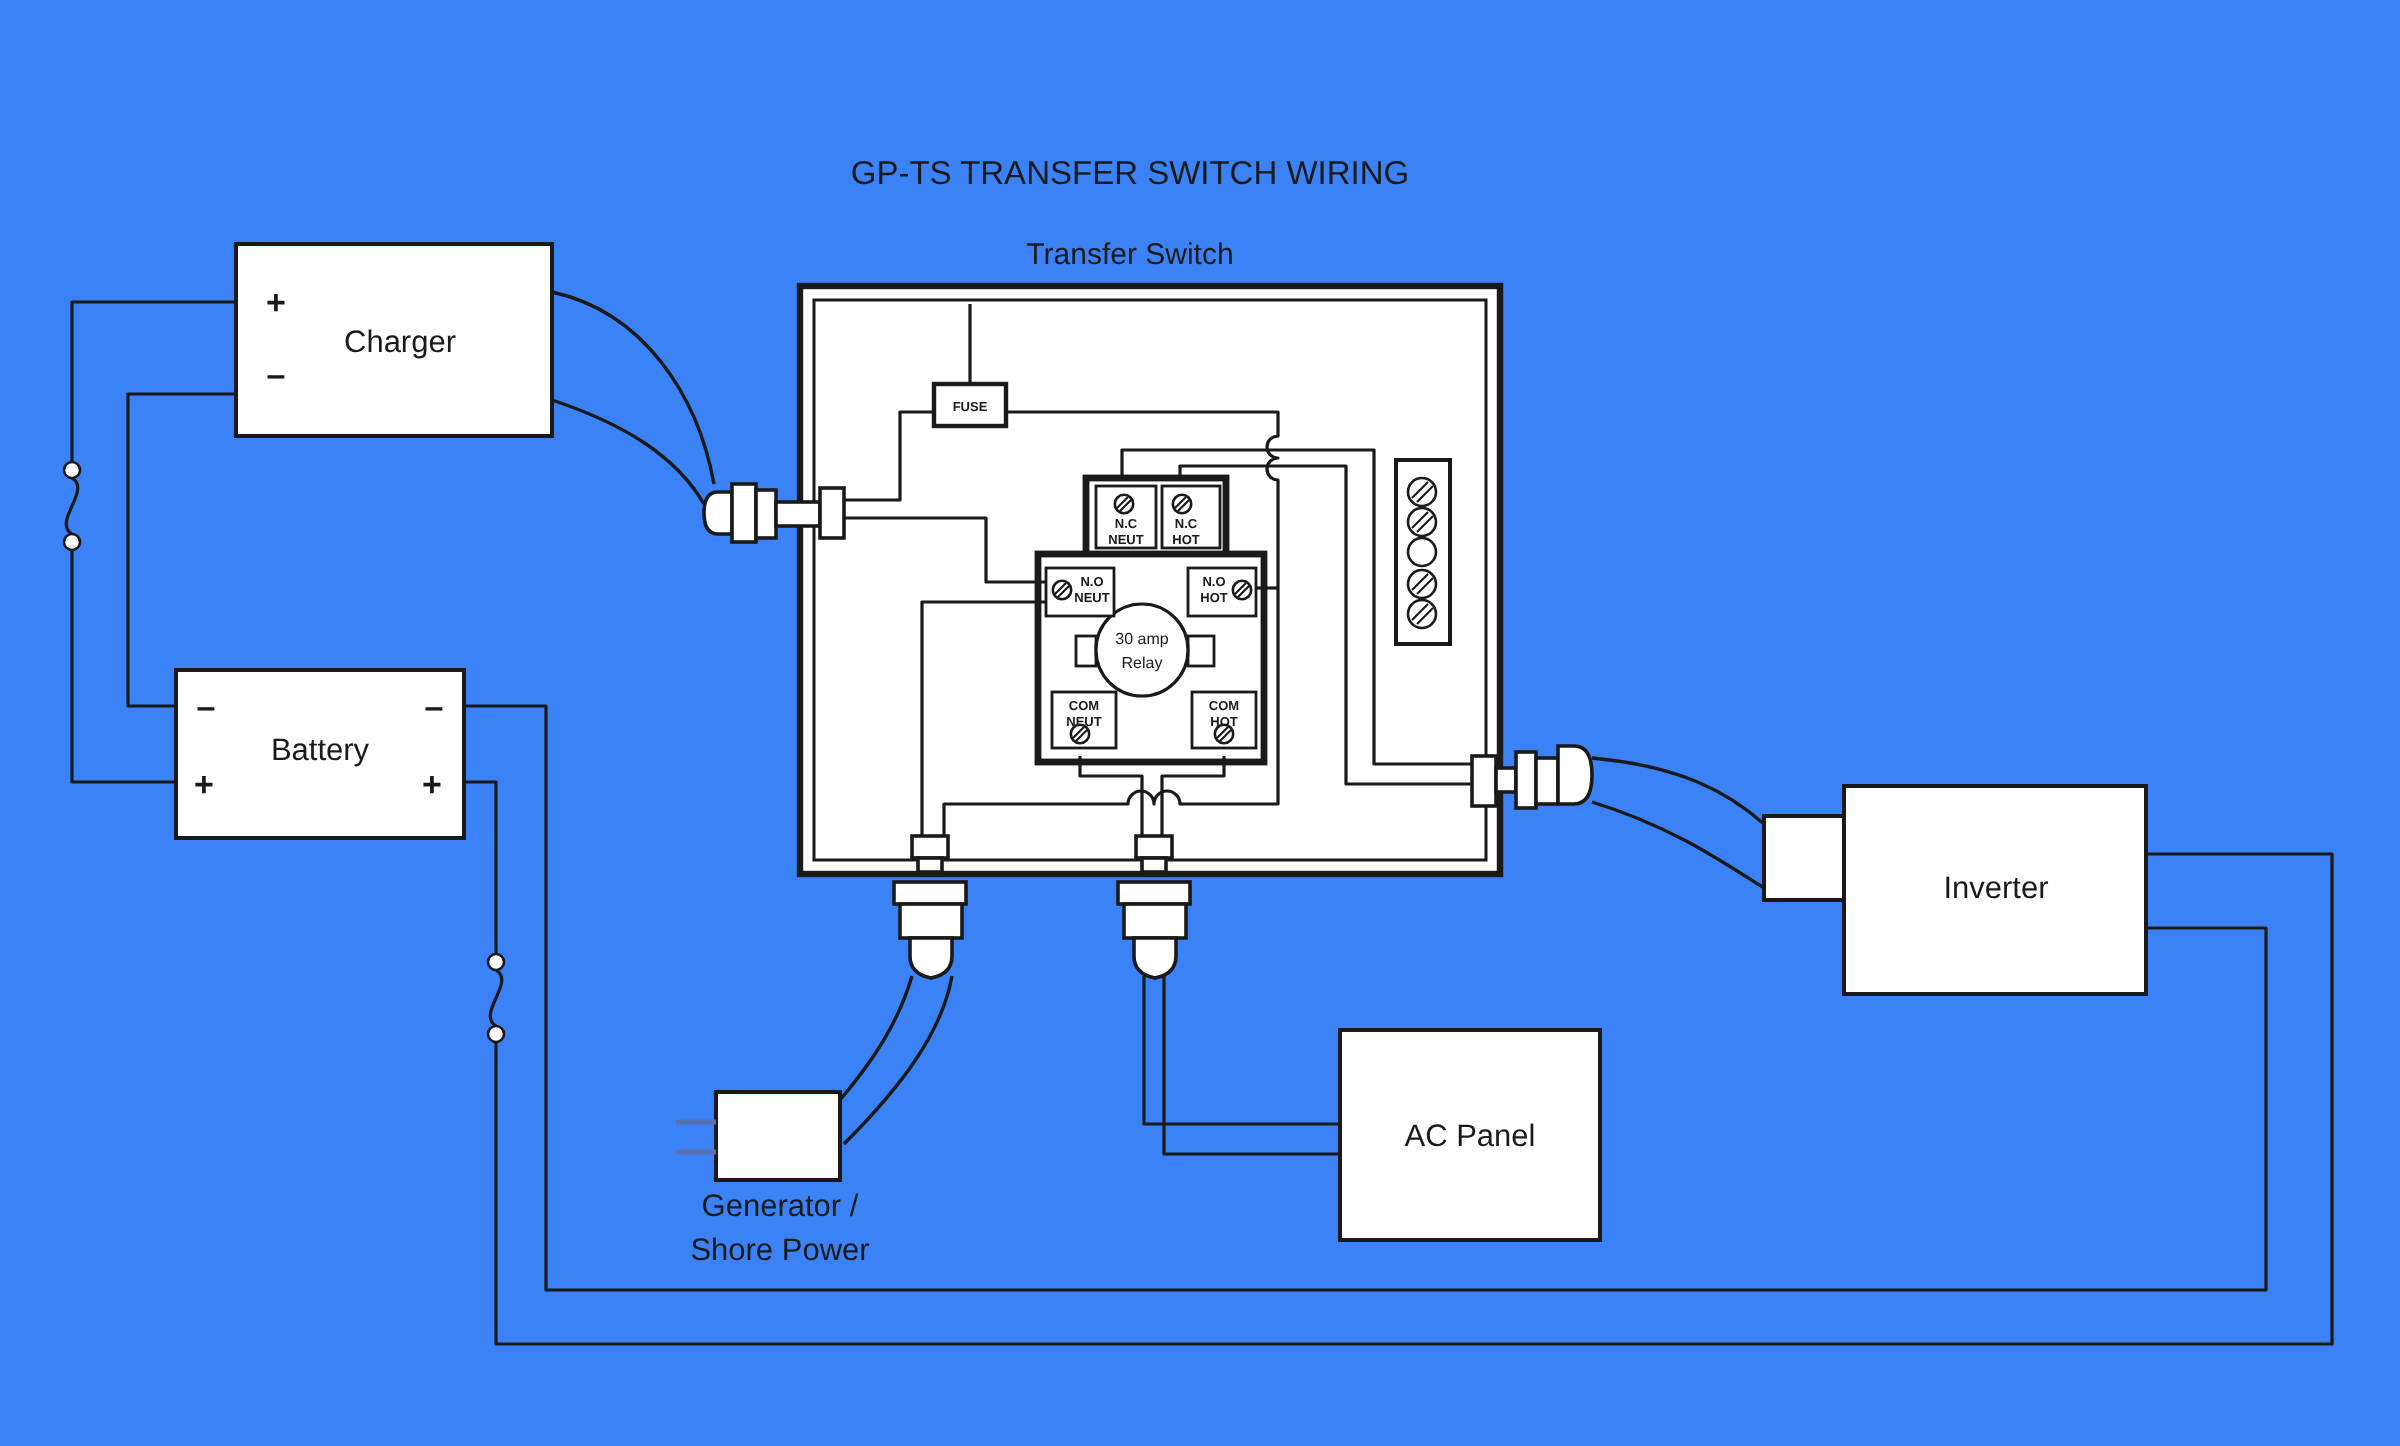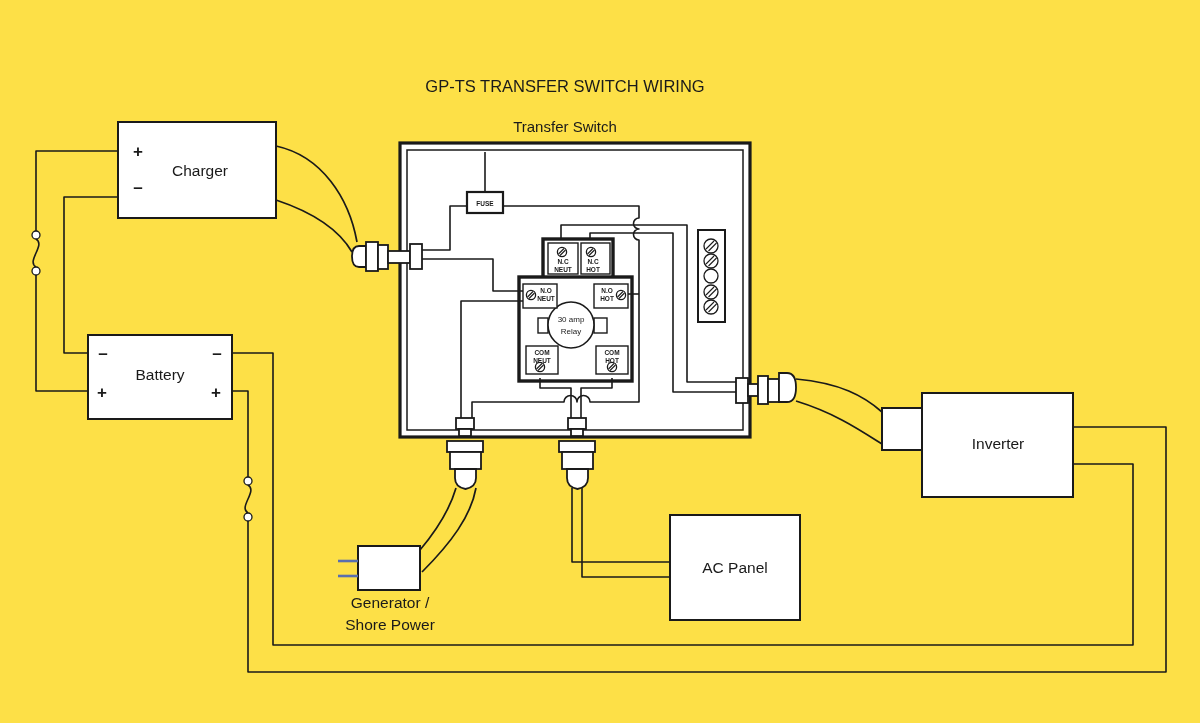--- a/index.html
+++ b/index.html
@@ -1,16 +1,16 @@
 <!DOCTYPE html>
 <html><head>
 <meta charset="utf-8">
 <style>
   html,body{margin:0;padding:0;background:#fff;}
-  .stage{width:1200px;height:723px;position:relative;background:#fde047;}
+  .stage{width:1200px;height:723px;position:relative;background:#3b82f6;}
   svg text{font-family:"Liberation Sans","DejaVu Sans",sans-serif;fill:#1a1a1a;}
   .title{font-size:16.5px;text-anchor:middle;}
   .sub{font-size:15px;text-anchor:middle;}
   .lbl{font-size:15.5px;text-anchor:middle;}
   .sign{font-size:17px;font-weight:bold;text-anchor:middle;}
   .t7{font-size:6.5px;font-weight:bold;text-anchor:middle;}
   .t8{font-size:8px;text-anchor:middle;}
   .bx{fill:#fff;stroke:#1a1a1a;stroke-width:2;}
   .w{fill:none;stroke:#1a1a1a;stroke-width:1.6;stroke-linejoin:round;stroke-linecap:butt;}
   .cable{fill:none;stroke:#1a1a1a;stroke-width:1.7;}

